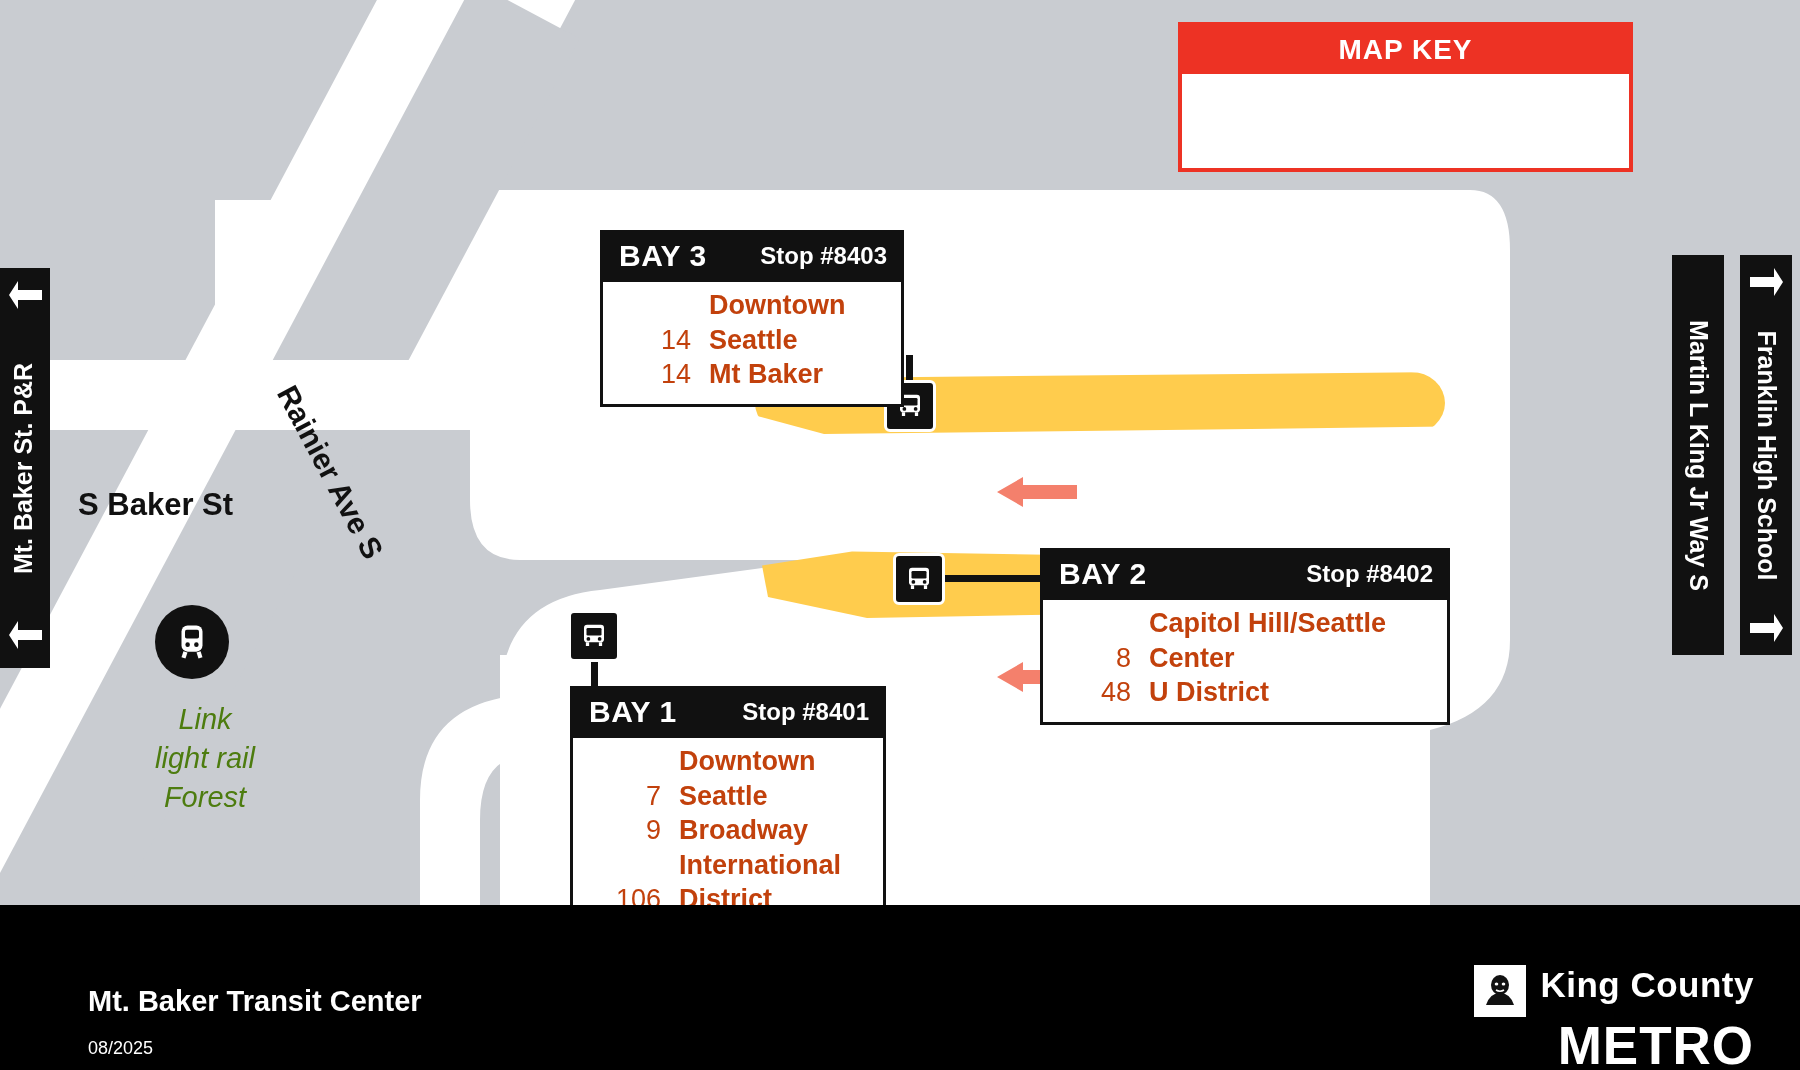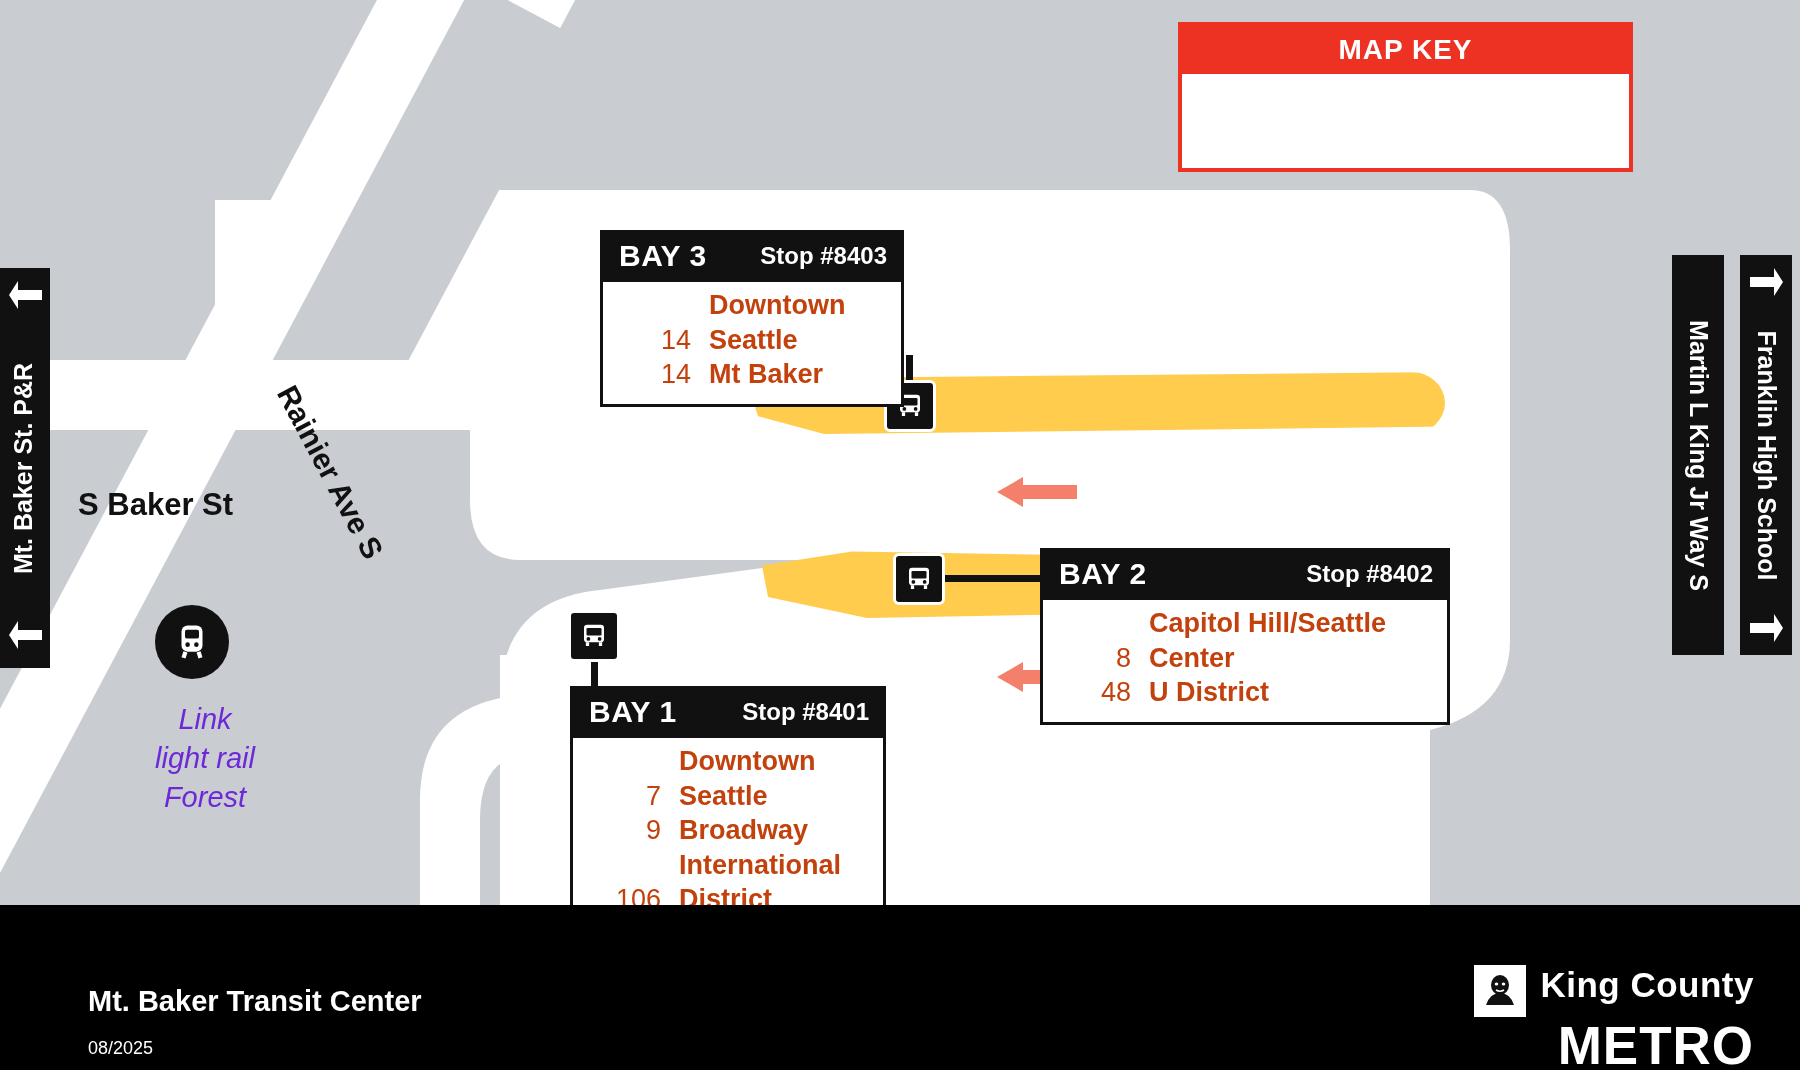--- a/index.html
+++ b/index.html
@@ -147,21 +147,21 @@
     justify-content: center;
   }
   #link-text {
     position: absolute;
     left: 130px; top: 700px;
     width: 150px;
     text-align: center;
     font-style: italic;
     font-size: 29px;
     line-height: 1.35;
-    color: #6d28d9;
+    color: #4d7c0f;
   }
 
   
   .shelter {
     position: absolute;
     background: #ffcc4d;
   }
   #shelter-top {
     left: 755px; top: 372px;
     width: 690px; height: 62px;

